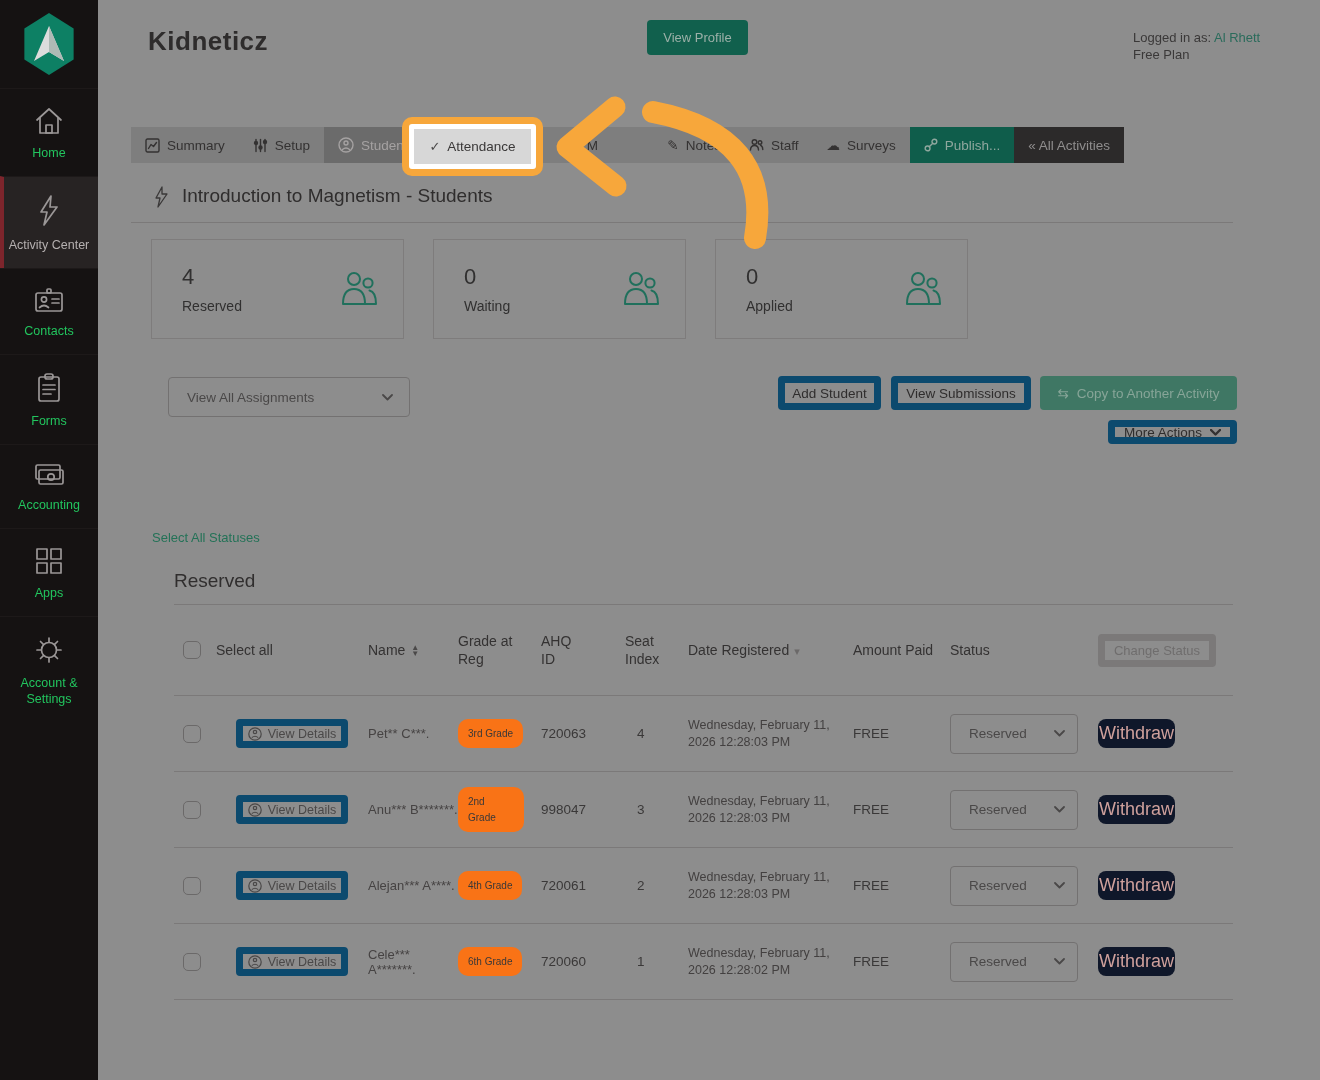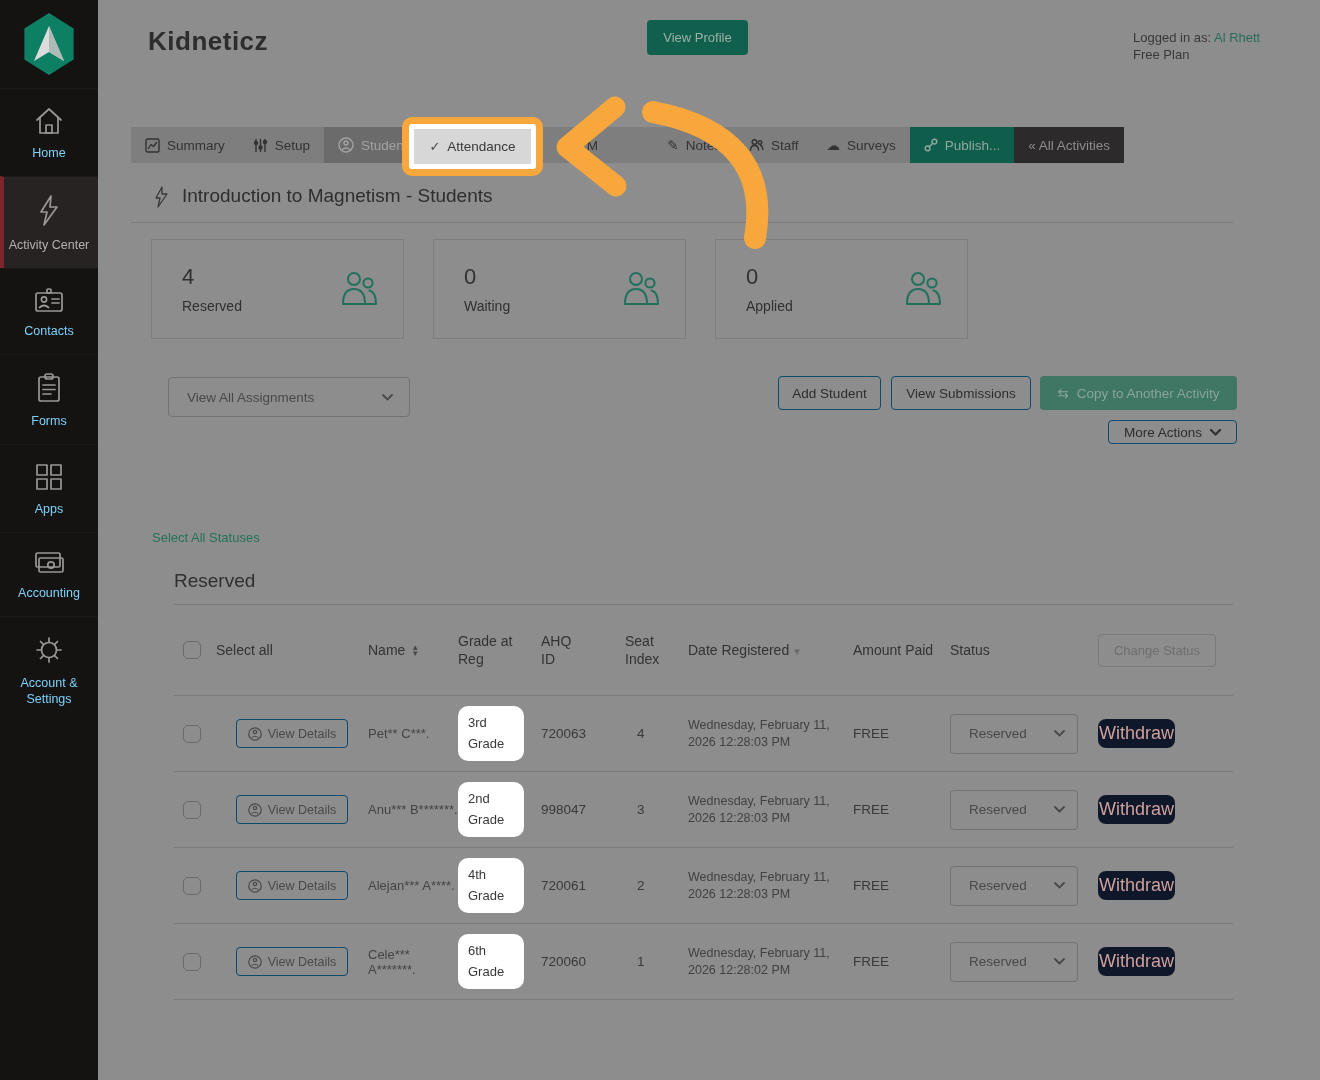--- a/index.html
+++ b/index.html
@@ -7,21 +7,21 @@
   *{box-sizing:border-box;}
 
   
   .sidebar{position:absolute;left:0;top:0;width:98px;height:1080px;background:#151212;z-index:5;}
   .logo-wrap{height:88px;display:flex;align-items:center;justify-content:center;}
   .logo-hex{width:56px;height:62px;background:#0d8064;
     clip-path:polygon(50% 0%,94% 25%,94% 75%,50% 100%,6% 75%,6% 25%);
     display:flex;align-items:center;justify-content:center;}
   .side-item{position:relative;display:flex;flex-direction:column;align-items:center;
     padding:17px 6px 15px;border-top:1px solid #1d1919;cursor:pointer;}
-  .side-item .lbl{margin-top:9px;font-size:12.5px;line-height:16px;color:#7dd3fc;text-align:center;}
+  .side-item .lbl{margin-top:9px;font-size:12.5px;line-height:16px;color:#22c55e;text-align:center;}
   .side-item svg{stroke:#9b9797;fill:none;stroke-width:1.7;stroke-linecap:round;stroke-linejoin:round;}
   .side-item.active{background:#272323;border-left:4px solid #7d252c;padding-left:2px;}
   .side-item.active .lbl{color:#b5b0b0;}
 
   
   .main{position:absolute;left:98px;top:0;width:1222px;height:1080px;background:#8d8d8d;}
   .app-title{position:absolute;left:50px;top:26px;font-size:26px;font-weight:600;color:#2e2c2c;letter-spacing:.5px;}
   .profile-btn{position:absolute;left:549px;top:20px;width:101px;height:35px;background:#11604d;
     border-radius:4px;display:flex;align-items:center;justify-content:center;
     font-size:13px;color:#9cb0a8;cursor:pointer;}
@@ -55,21 +55,21 @@
   .card{position:absolute;top:239px;width:253px;height:100px;border:1px solid #7e7c7c;}
   .card-num{position:absolute;left:30px;top:24px;font-size:22px;color:#313030;}
   .card-lbl{position:absolute;left:30px;top:58px;font-size:14px;color:#313030;}
   .card-icn{position:absolute;right:24px;top:30px;}
   .card-icn svg{stroke:#20705c;fill:none;stroke-width:2;stroke-linecap:round;stroke-linejoin:round;}
 
   
   .selectbox{border:1px solid #737171;border-radius:4px;display:flex;align-items:center;
     justify-content:space-between;color:#4a4848;font-size:13.5px;background:transparent;cursor:pointer;}
   .assign-select{position:absolute;left:70px;top:377px;width:242px;height:40px;padding:0 16px 0 18px;}
-  .btn-outline{border:1px solid #0c4a6e;border-radius:4px;display:flex;align-items:center;justify-content:center;
+  .btn-outline{border:7px solid #0c4a6e;border-radius:4px;display:flex;align-items:center;justify-content:center;
     font-size:13.5px;color:#2f2d2d;background:transparent;cursor:pointer;gap:8px;}
   .btn-add{position:absolute;left:680px;top:376px;width:103px;height:34px;}
   .btn-subs{position:absolute;left:793px;top:376px;width:140px;height:34px;}
   .btn-copy{position:absolute;left:942px;top:376px;width:197px;height:34px;background:#3f7764;
     border:none;color:#87a598;border-radius:4px;display:flex;align-items:center;justify-content:center;
     gap:8px;font-size:13.5px;cursor:pointer;}
   .btn-more{position:absolute;left:1010px;top:420px;width:129px;height:24px;}
   .chev{width:11px;height:7px;}
   .chev polyline{fill:none;stroke:#4a4848;stroke-width:1.8;stroke-linecap:round;stroke-linejoin:round;}
   .chev.bold polyline{stroke:#343232;stroke-width:2.4;}
@@ -85,22 +85,22 @@
   .trow{height:76px;font-size:13px;color:#464343;}
   .cb{width:18px;height:18px;border:1.5px solid #6b6969;border-radius:5px;margin-left:9px;cursor:pointer;}
   .hcell{line-height:1.3;}
   .hdr-narrow{display:inline-block;max-width:42px;}
   .sort-stack{display:inline-flex;flex-direction:column;font-size:8px;line-height:6px;color:#4a4848;
     vertical-align:middle;margin-left:6px;cursor:pointer;}
   .dsort{color:#6b6969;font-size:11px;margin-left:5px;cursor:pointer;}
   .btn-viewdet{width:112px;height:29px;margin-left:20px;font-size:12.5px;color:#4a4848;gap:6px;}
   .vd-icn{width:14px;height:14px;}
   .vd-icn circle,.vd-icn path{fill:none;stroke:#4a4848;stroke-width:1.2;}
-  .grade-badge{display:inline-block;max-width:66px;padding:7px 10px;background:#ffffff;border-radius:10px;
-    font-size:13px;line-height:1.55;color:#3a3838;}
+  .grade-badge{display:inline-block;max-width:66px;padding:7px 10px;background:#f97316;border-radius:10px;
+    font-size:10px;line-height:1.55;color:#3a3838;}
   .idtxt{font-size:13.5px;color:#3a3838;}
   .seat{padding-left:12px;}
   .datec{font-size:12.5px;line-height:1.35;color:#434040;}
   .status-sel{width:128px;height:40px;padding:0 12px 0 18px;}
   .btn-withdraw{width:77px;height:29px;background:#0f172a;border:none;border-radius:8px;color:#cfa09c;
     font-size:18px;display:flex;align-items:center;justify-content:center;cursor:pointer;}
   .btn-chstatus{width:118px;height:33px;font-size:13px;color:#6f6d6d;border-color:#7b7979;}
 </style>
 </head>
 <body>
@@ -148,36 +148,36 @@
       <rect x="5" y="5" width="20" height="24" rx="2"></rect>
         <rect x="11" y="2" width="8" height="5" rx="2"></rect>
       <line x1="9" y1="13" x2="21" y2="13"></line>
         <line x1="9" y1="17.5" x2="21" y2="17.5"></line>
         <line x1="9" y1="22" x2="17" y2="22"></line>
     </svg>
     <div class="lbl">Forms</div>
   </div>
 
   <div class="side-item">
+    <svg width="32" height="26" viewBox="0 0 32 26">
+      <rect x="3" y="3" width="24" height="14" rx="1.5"></rect>
+      <rect x="6" y="8" width="24" height="14" rx="1.5"></rect>
+      <circle cx="18" cy="15" r="3.2"></circle>
+    </svg>
+    <div class="lbl">Accounting</div>
+  </div>
+
+  <div class="side-item">
     <svg width="30" height="30" viewBox="0 0 30 30">
       <rect x="3" y="3" width="10" height="10"></rect>
         <rect x="17" y="3" width="10" height="10"></rect>
       <rect x="3" y="17" width="10" height="10"></rect>
         <rect x="17" y="17" width="10" height="10"></rect>
     </svg>
     <div class="lbl">Apps</div>
-  </div>
-
-  <div class="side-item">
-    <svg width="32" height="26" viewBox="0 0 32 26">
-      <rect x="3" y="3" width="24" height="14" rx="1.5"></rect>
-      <rect x="6" y="8" width="24" height="14" rx="1.5"></rect>
-      <circle cx="18" cy="15" r="3.2"></circle>
-    </svg>
-    <div class="lbl">Accounting</div>
   </div>
 
   <div class="side-item">
     <svg width="32" height="32" viewBox="0 0 32 32">
       <circle cx="16" cy="16" r="7.5"></circle>
       <line x1="16" y1="4" x2="16" y2="8"></line>
         <line x1="16" y1="24" x2="16" y2="28"></line>
       <line x1="4" y1="16" x2="8" y2="16"></line>
         <line x1="24" y1="16" x2="28" y2="16"></line>
       <line x1="7.5" y1="7.5" x2="10.4" y2="10.4"></line>

